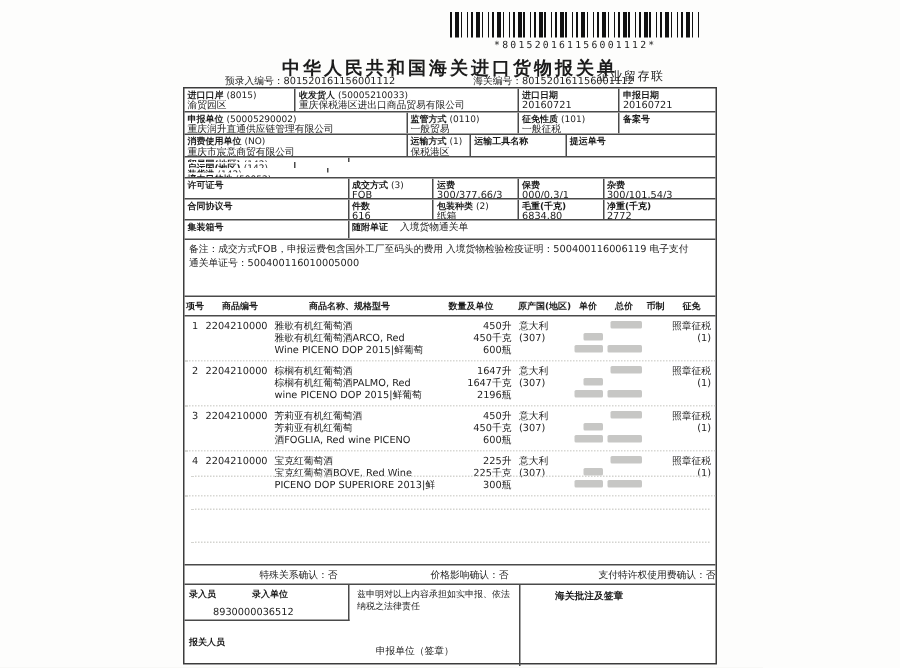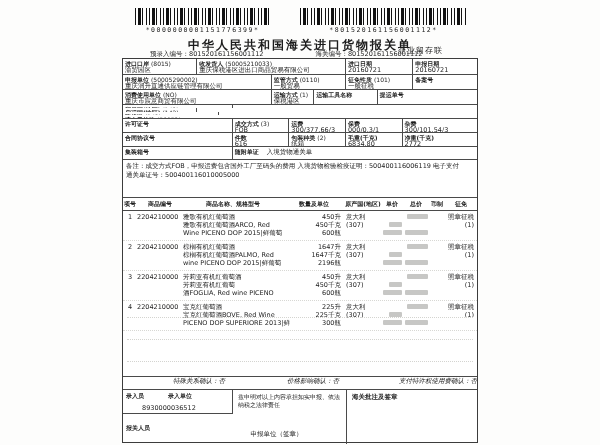--- a/index.html
+++ b/index.html
@@ -48,43 +48,39 @@
   .gitem { font-size:6.5px; line-height:8px; padding:2px 0 3px 0; border-bottom:1px dotted #d8d8d4; }
   .gitem .c-no { text-align:center; }
   .gitem .c-qty { text-align:right; padding-right:4px; }
   .gitem .c-origin { padding-left:1px; }
   .gitem .c-levy { text-align:right; padding-right:3px; }
   .gitem div span { display:block; white-space:nowrap; }
   .rd { display:inline-block; background:#c7c7c5; height:5px; border-radius:1px; filter:blur(.4px); }
   .c-price, .c-total { text-align:right; padding-right:1px; }
   .dotline { position:absolute; left:4px; right:4px; border-top:1px dotted #d4d4d0; }
   
-  .confirm { display:flex; font-size:6.5px; align-items:flex-start; height:13px; padding:0 10px;font-style:italic; }
+  .confirm { display:flex; font-size:6.5px; align-items:center; height:13px; padding:0 10px; }
   .confirm .cseg { white-space:nowrap; }
   .confirm .s1 { margin-left:40px; } .confirm .s2 { margin-left:62px; } .confirm .s3 { margin-left:60px; }
   
   .footer { position:relative; height:54px; border-bottom:none; font-size:6.5px; }
   .entry-box { position:absolute; left:0; top:0; width:31%; height:24px; border-right:1px solid #4a4a4a; border-bottom:1px solid #4a4a4a; padding:2px 3px; }
   .entry-box .labels span { font-size:6px; font-weight:600; }
   .entry-box .labels .u { margin-left:22px; }
   .entry-no { margin-top:3px; font-size:6.5px;margin-left:16px; }
   .broker { position:absolute; left:3px; top:34px; font-size:6px; font-weight:600; }
   .declaration { position:absolute; left:32.5%; top:3px; width:29%; font-size:6px; line-height:7.5px; white-space:normal; }
   .sign { position:absolute; left:36%; top:40px; font-size:6.5px; }
-  .customs-note { position:absolute; left:63%; top:0; bottom:0; width:37%; border-left:1px solid #4a4a4a; padding:3px 5px; font-size:6.5px; font-weight:600; }
+  .customs-note { position:absolute; left:63%; top:0; bottom:0; width:37%; border-left:1px solid #4a4a4a; padding:3px 23px; font-size:6.5px; font-weight:600; }
 </style>
 </head>
 <body>
 
 <div class="page">
 
-  <div class="bc" style="left:135px; top:8px; width:135px;">
-    <div class="bc-bars"></div>
-    <div class="bc-num">*0000000001151776399*</div>
-  </div>
   <div class="bc" style="left:300px; top:8px; width:167px;">
     <div class="bc-bars"></div>
     <div class="bc-num">*801520161156001112*</div>
   </div>
 
   <div class="title">中华人民共和国海关进口货物报关单</div>
   <div class="copy-label">企业留存联</div>
   <div class="entry-line">
     <span class="seg1"><span>预录入编号：</span><span>801520161156001112</span></span>
     <span class="seg2"><span>海关编号：</span><span>801520161156001112</span></span>

